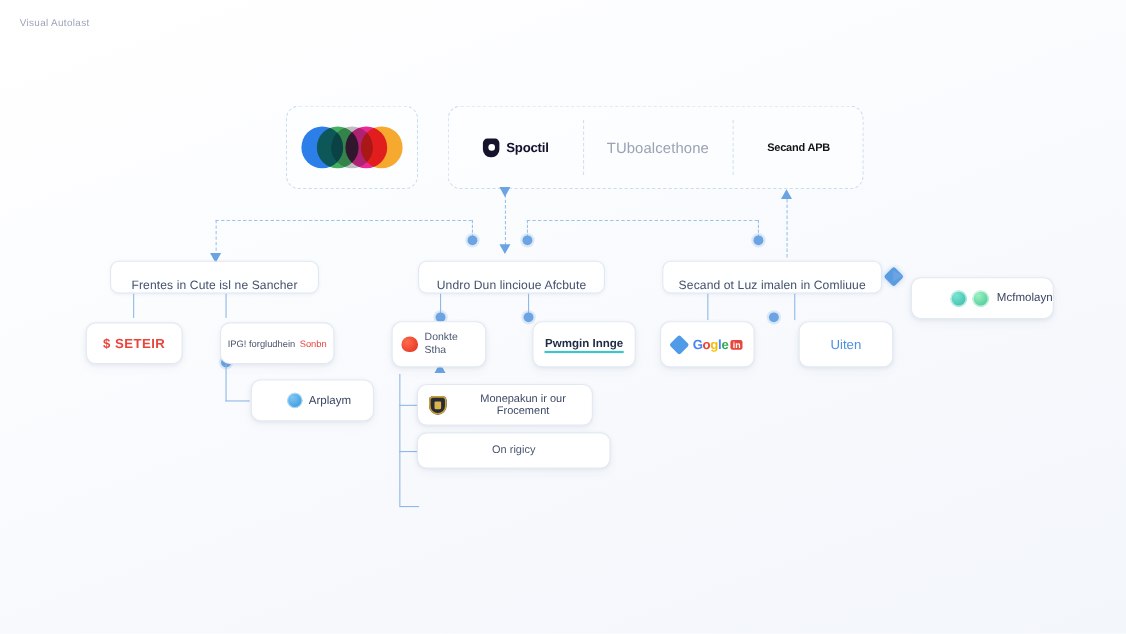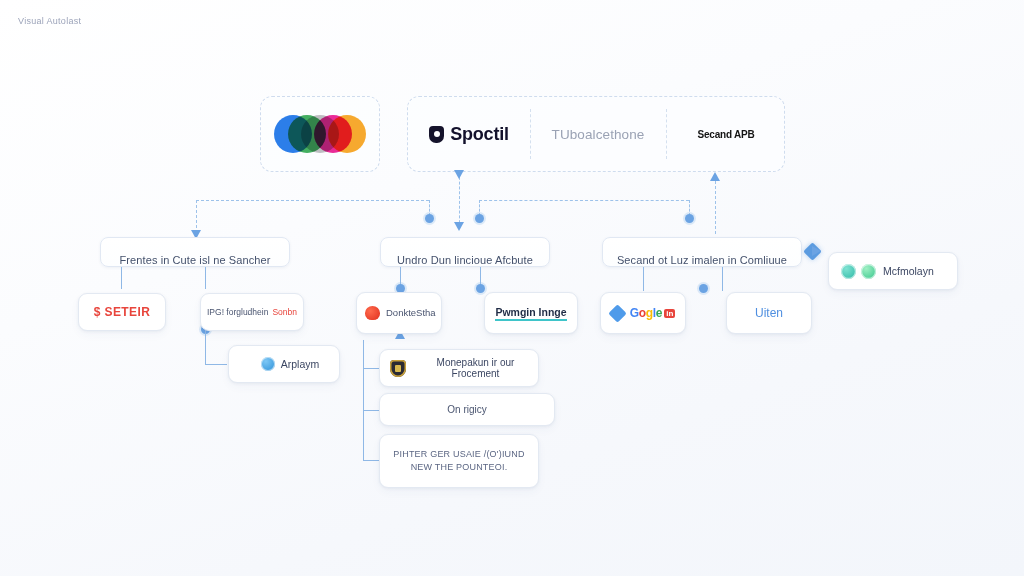--- a/index.html
+++ b/index.html
@@ -126,21 +126,21 @@
       </div>
     </div>
   </div>
 
   <div class="dashbox" style="left:407px;top:96px;width:378px;height:76px;">
     <div class="vdiv" style="left:122px;"></div>
     <div class="vdiv" style="left:258px;"></div>
 
     <div class="seg" style="left:0;width:122px;">
       <span class="shield"></span>
-      <span style="font-size:18px;font-weight:700;color:#13112c;letter-spacing:-.2px;">Spoctil</span>
+      <span style="font-size:12px;font-weight:700;color:#13112c;letter-spacing:-.2px;">Spoctil</span>
     </div>
 
     <div class="seg" style="left:122px;width:136px;">
       <span class="blurtext" style="font-size:13.5px;color:#9aa2b4;letter-spacing:.1px;">TUboalcethone</span>
     </div>
 
     <div class="seg" style="left:258px;width:120px;">
       <span style="font-size:10px;font-weight:700;color:#141414;letter-spacing:-.2px;">Secand APB</span>
     </div>
   </div>
@@ -202,59 +202,55 @@
   <div class="dot" style="left:476px;top:284px;"></div>
   <div class="arrow-u" style="left:395px;top:330px;"></div>
 
   <div class="sline" style="left:363px;top:340px;height:120px;"></div>
   <div class="shline" style="left:363px;top:368px;width:18px;"></div>
   <div class="shline" style="left:363px;top:410px;width:18px;"></div>
   <div class="shline" style="left:363px;top:460px;width:18px;"></div>
 
   <div class="card" style="left:356px;top:292px;width:86px;height:42px;justify-content:flex-start;padding-left:8px;">
     <span class="blob-red"></span>
-    <span style="display:flex;flex-direction:row;align-items:flex-start;line-height:1.25;">
+    <span style="display:flex;flex-direction:column;align-items:flex-start;line-height:1.25;">
       <span class="blurtext" style="color:#4a5570;font-size:9.5px;">Donkte</span>
       <span class="blurtext" style="color:#4a5570;font-size:9.5px;">Stha</span>
     </span>
   </div>
 
   <div class="card" style="left:484px;top:292px;width:94px;height:42px;">
     <span class="underline-teal blurtext" style="color:#1f2b45;font-weight:700;font-size:10.5px;">Pwmgin Innge</span>
   </div>
 
   <div class="card" style="left:379px;top:349px;width:160px;height:38px;justify-content:flex-start;padding-left:10px;">
     <span class="shield-gold"></span>
     <span style="color:#3c4763;font-size:10px;">Monepakun ir our Frocement</span>
   </div>
 
   <div class="card" style="left:379px;top:393px;width:176px;height:33px;">
     <span style="color:#4a5570;font-size:10px;">On rigicy</span>
   </div>
 
-  <div class="card" style="left:379px;top:434px;width:160px;height:54px;flex-direction:column;line-height:1.5;">
-    <span class="blurtext" style="color:#5b6party;color:#5b6683;font-size:9px;letter-spacing:.2px;">PIHTER GER USAIE /(O')IUND</span>
-    <span class="blurtext" style="color:#5b6683;font-size:9px;letter-spacing:.2px;">NEW THE POUNTEOI.</span>
-  </div>
 
   <div class="sline" style="left:643px;top:267px;height:24px;"></div>
   <div class="sline" style="left:722px;top:267px;height:24px;"></div>
   <div class="dot" style="left:699px;top:284px;"></div>
 
   <div class="card" style="left:600px;top:292px;width:86px;height:42px;">
     <span class="gdia"></span>
     <span style="font-weight:700;font-size:12px;letter-spacing:-.3px;">
       <span class="g1">G</span><span class="g2">o</span><span class="g3">g</span><span class="g1">l</span><span class="g4">e</span></span>
     <span class="inbadge">in</span>
   </div>
 
   <div class="card" style="left:726px;top:292px;width:86px;height:42px;">
     <span style="color:#4f8fe0;font-size:12px;">Uiten</span>
   </div>
 
-  <div class="card" style="left:828px;top:252px;width:130px;height:38px;justify-content:flex-start;padding-left:12px;">
+  <div class="card" style="left:828px;top:252px;width:130px;height:38px;justify-content:flex-end;padding-left:12px;">
     <span class="teal1"></span>
     <span class="teal2"></span>
     <span class="blurtext" style="color:#3c4763;font-size:10.5px;">Mcfmolayn</span>
   </div>
   <div class="arrow-r" style="left:812px;top:246px;"></div>
 
 </div>
 
 </body></html>

